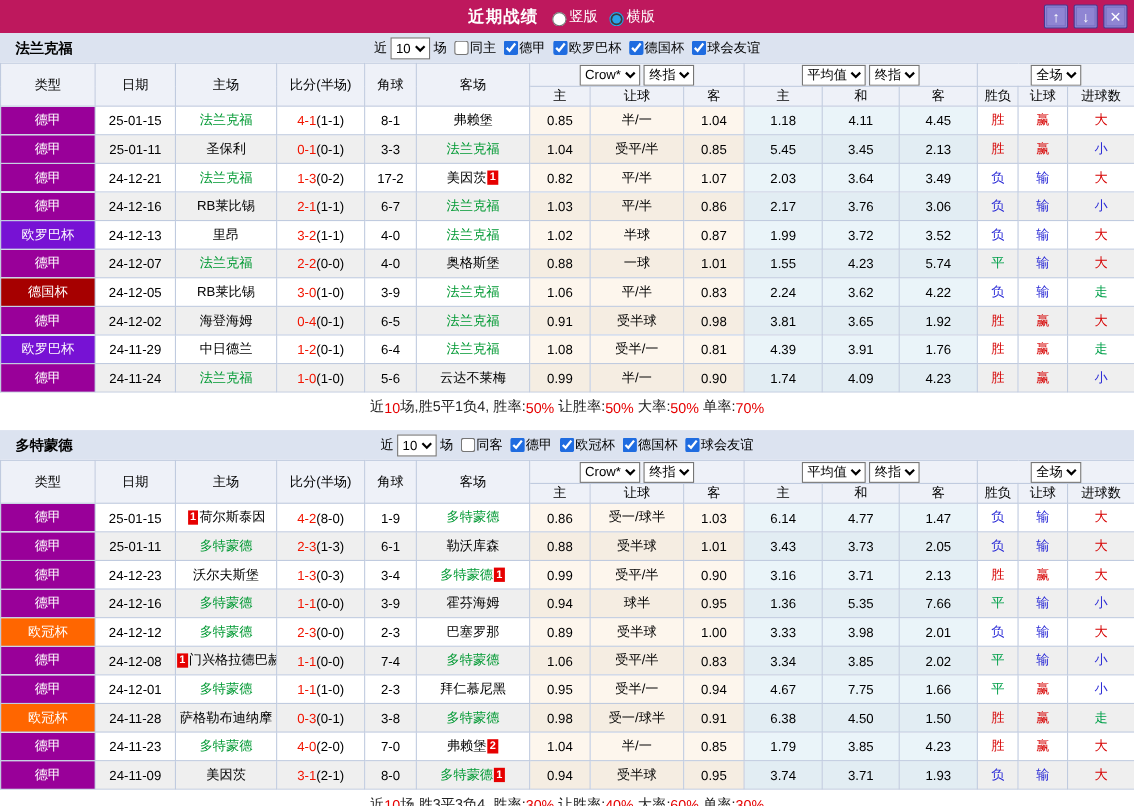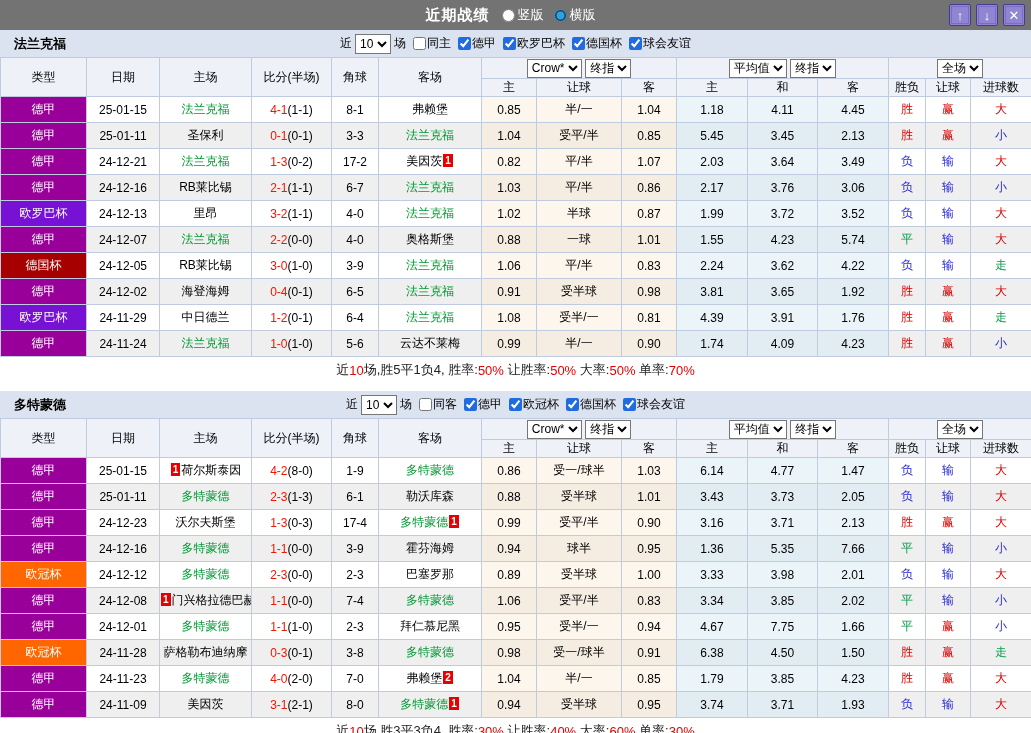--- a/index.html
+++ b/index.html
@@ -2,23 +2,23 @@
 <html><head>
 <meta charset="utf-8">
 <style>
   * { box-sizing: border-box; }
   html,body { margin:0; padding:0; }
   body {
     width:1031px; height:733px; background:#fff; overflow:hidden;
     font-family:"Liberation Sans","DejaVu Sans",sans-serif; font-size:12px; color:#000;
   }
   
-  .titlebar { height:30px; background:#737373; position:relative; display:flex; align-items:center; justify-content:center; color:#fff; }
+  .titlebar { height:30px; background:#be185d; position:relative; display:flex; align-items:center; justify-content:center; color:#fff; }
   .title { font-size:15px; font-weight:bold; margin-right:12px; letter-spacing:1px; }
-  .radio-item { display:inline-flex; align-items:center; margin-right:10px; font-size:13px; cursor:pointer; }
+  .radio-item { display:inline-flex; align-items:flex-end; margin-right:10px; font-size:13px; cursor:pointer; }
   .radio-item input { accent-color:#29a3e8; width:13px; height:13px; margin:0 3px 0 0; }
   .win-buttons { position:absolute; right:6px; top:4px; display:flex; gap:5px; }
   .win-btn { width:22px; height:22px; background:#8f85d3; border:1px solid #453a8e; outline:1px solid #7a6ec4; outline-offset:-3px;
              color:#fff; font-weight:bold; font-size:13px; line-height:1; display:flex; align-items:center; justify-content:center;
              cursor:pointer; border-radius:2px; padding:0; font-family:inherit; }
   
   .section-header { height:27px; background:#dce3f0; display:flex; align-items:center; position:relative; }
   .team-title { position:absolute; left:14px; font-size:13px; font-weight:bold; }
   .filter { margin:0 auto; display:flex; align-items:center; font-size:12px; }
   .filter select { font-size:12px; height:20px; border:1px solid #767676; background:#fff; margin:0 3px; }
@@ -433,21 +433,21 @@
             <td class="eu">2.05</td>
             <td class="res" style="color: rgb(41, 41, 214);">负</td>
             <td class="res" style="color: rgb(41, 41, 214);">输</td>
             <td class="res" style="color: rgb(214, 0, 0);">大</td>
           </tr>
           <tr>
             <td class="type-cell" style="background: rgb(153, 0, 153);">德甲</td>
             <td>24-12-23</td>
             <td><span class="opp-team">沃尔夫斯堡</span></td>
             <td><span class="score-main">1-3</span><span class="score-half">(0-3)</span></td>
-            <td>17-4</td>
+            <td>3-4</td>
             <td><span class="self-team">多特蒙德</span><span class="badge">1</span></td>
             <td class="asia">0.99</td>
             <td class="asia">受平/半</td>
             <td class="asia">0.90</td>
             <td class="eu">3.16</td>
             <td class="eu">3.71</td>
             <td class="eu">2.13</td>
             <td class="res" style="color: rgb(214, 0, 0);">胜</td>
             <td class="res" style="color: rgb(214, 0, 0);">赢</td>
             <td class="res" style="color: rgb(214, 0, 0);">大</td>

